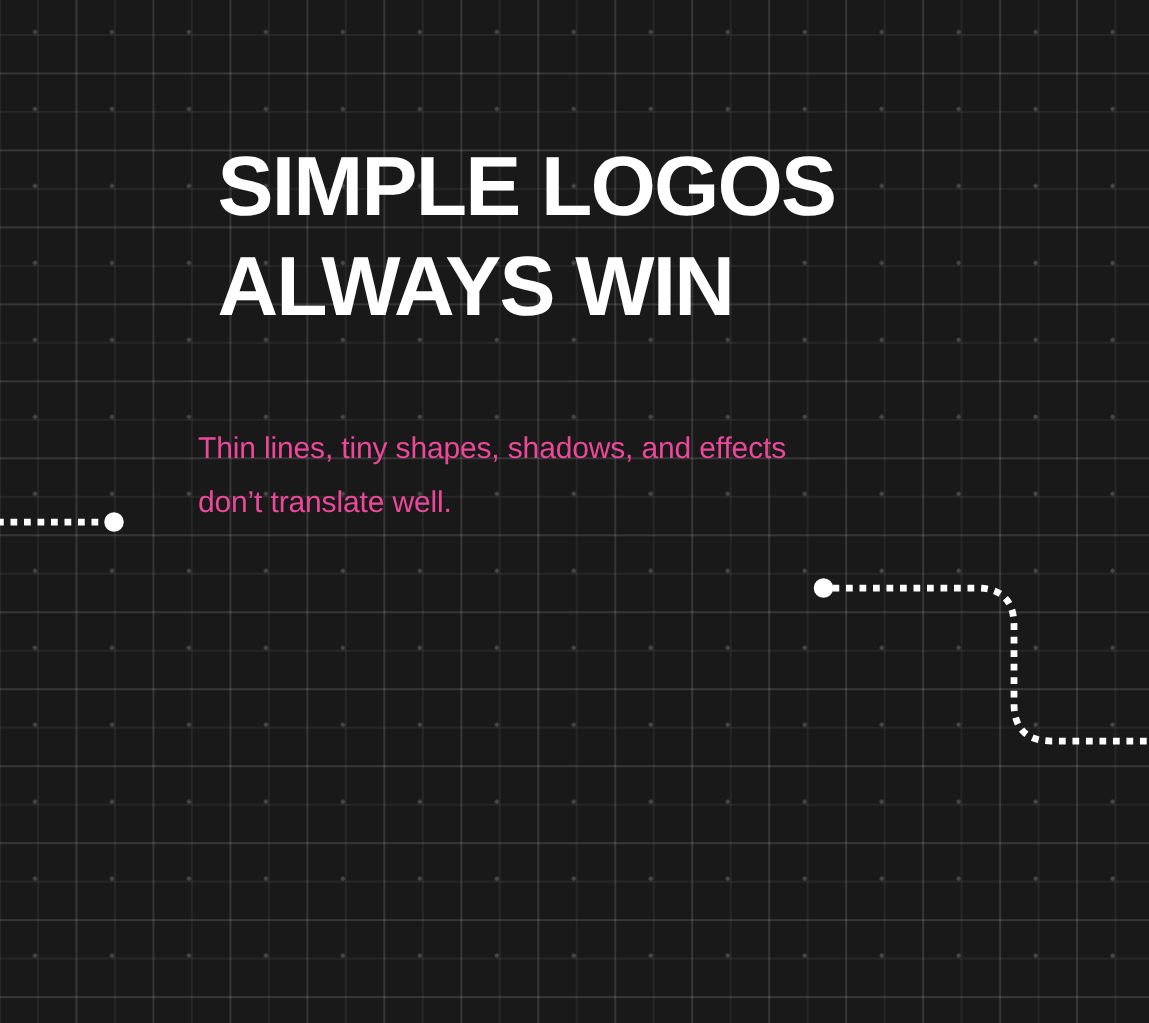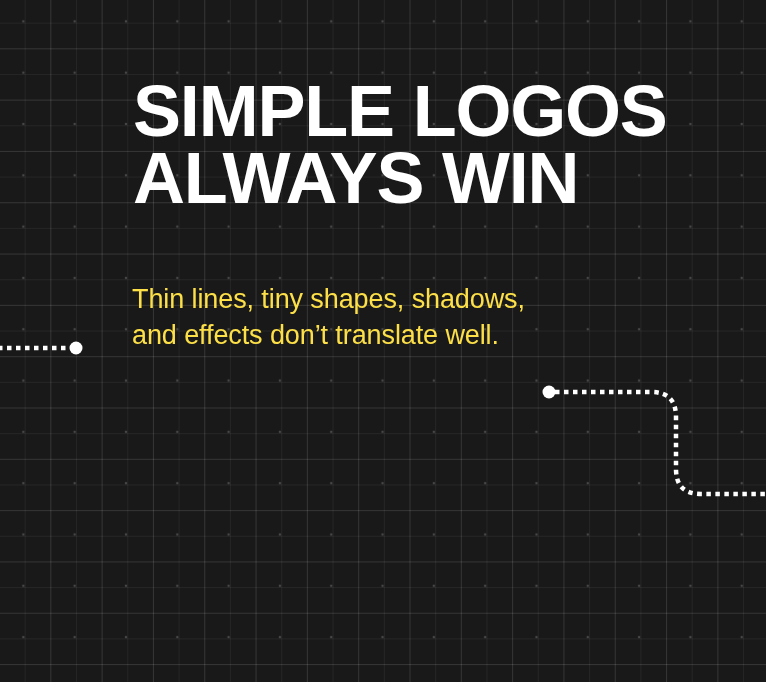--- a/index.html
+++ b/index.html
@@ -54,40 +54,40 @@
     top: 0;
     width: 600px;
     height: 100%;
     z-index: 3;
   }
 
   .headline {
     position: absolute;
     top: 78px;
     left: 0;
-    margin: 0;
+    margin: 12px;
     color: #ffffff;
-    font-size: 72px;
+    font-size: 56px;
     line-height: 67px;
     font-weight: 700;
     letter-spacing: -1.2px;
     white-space: pre-line;
     text-transform: uppercase;
   }
 
   .body-block {
     position: absolute;
     top: 281px;
     left: -1px;
     width: 420px;
   }
   .para {
     margin: 0;
-    color: #fde047;
-    font-size: 27px;
+    color: #ec4899;
+    font-size: 20px;
     line-height: 36px;
     font-weight: 400;
     letter-spacing: -0.1px;
     white-space: pre-line;
   }
   .para + .para {
     margin-top: 36px;
   }
 
   

